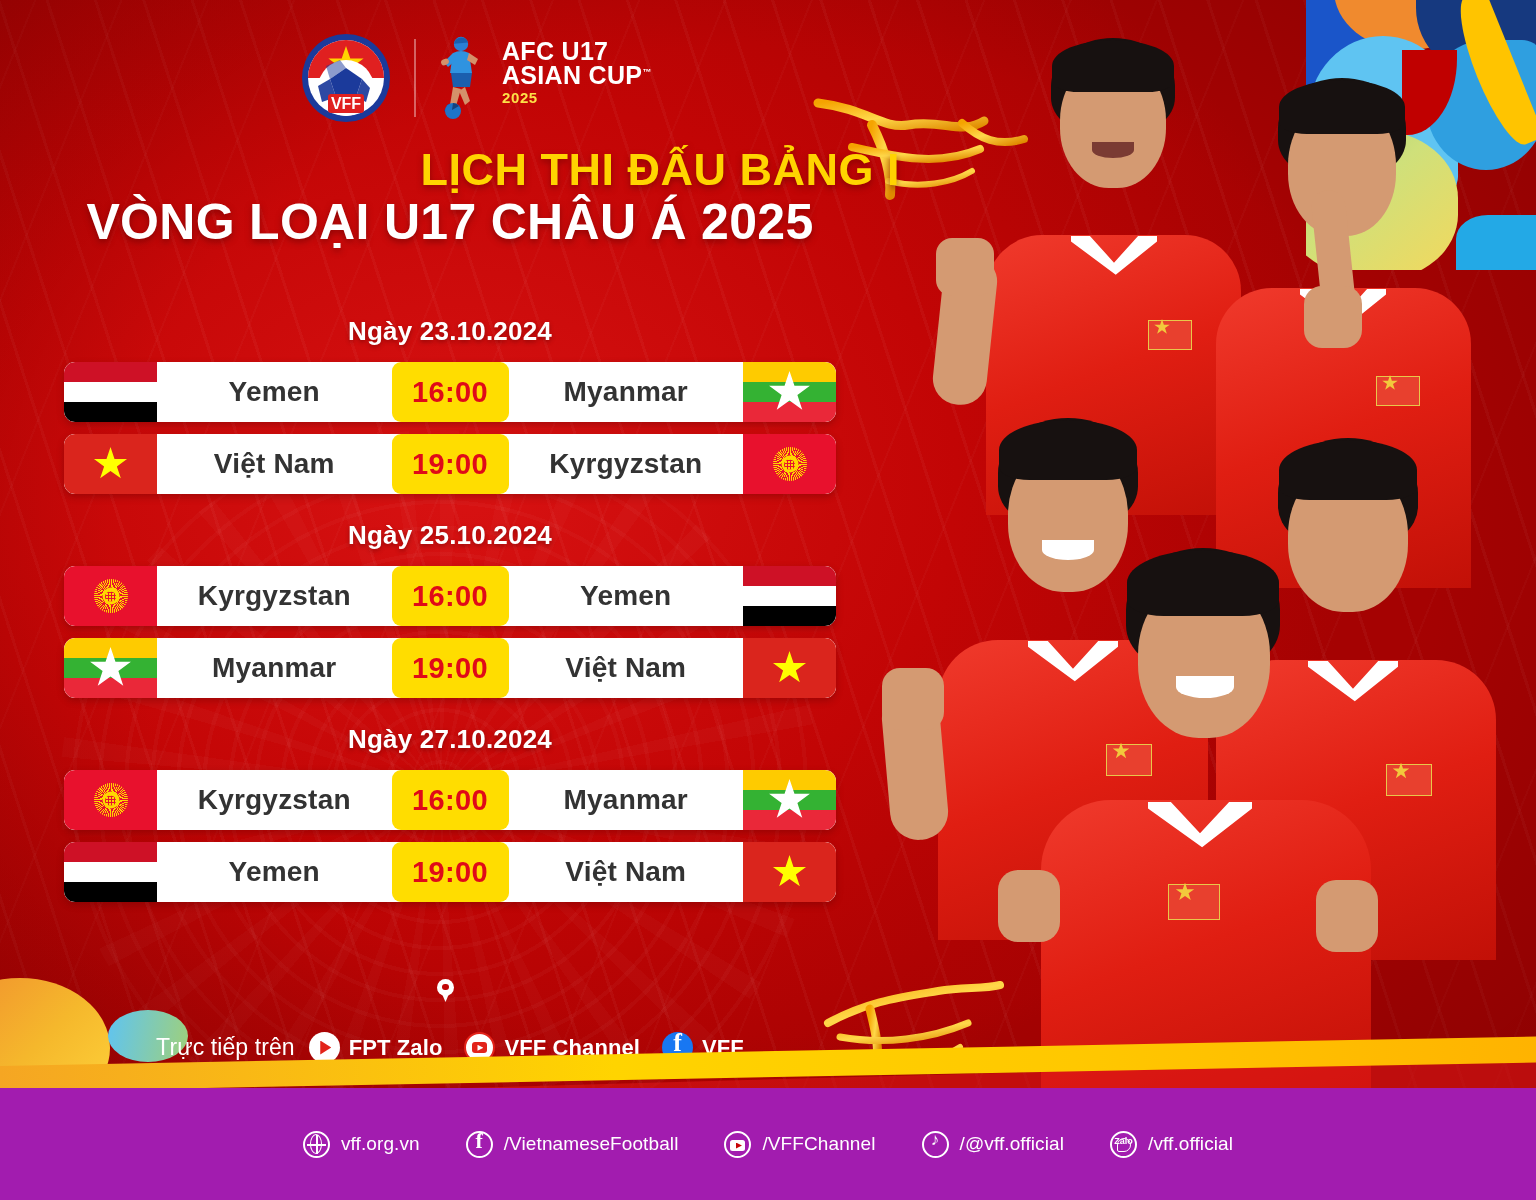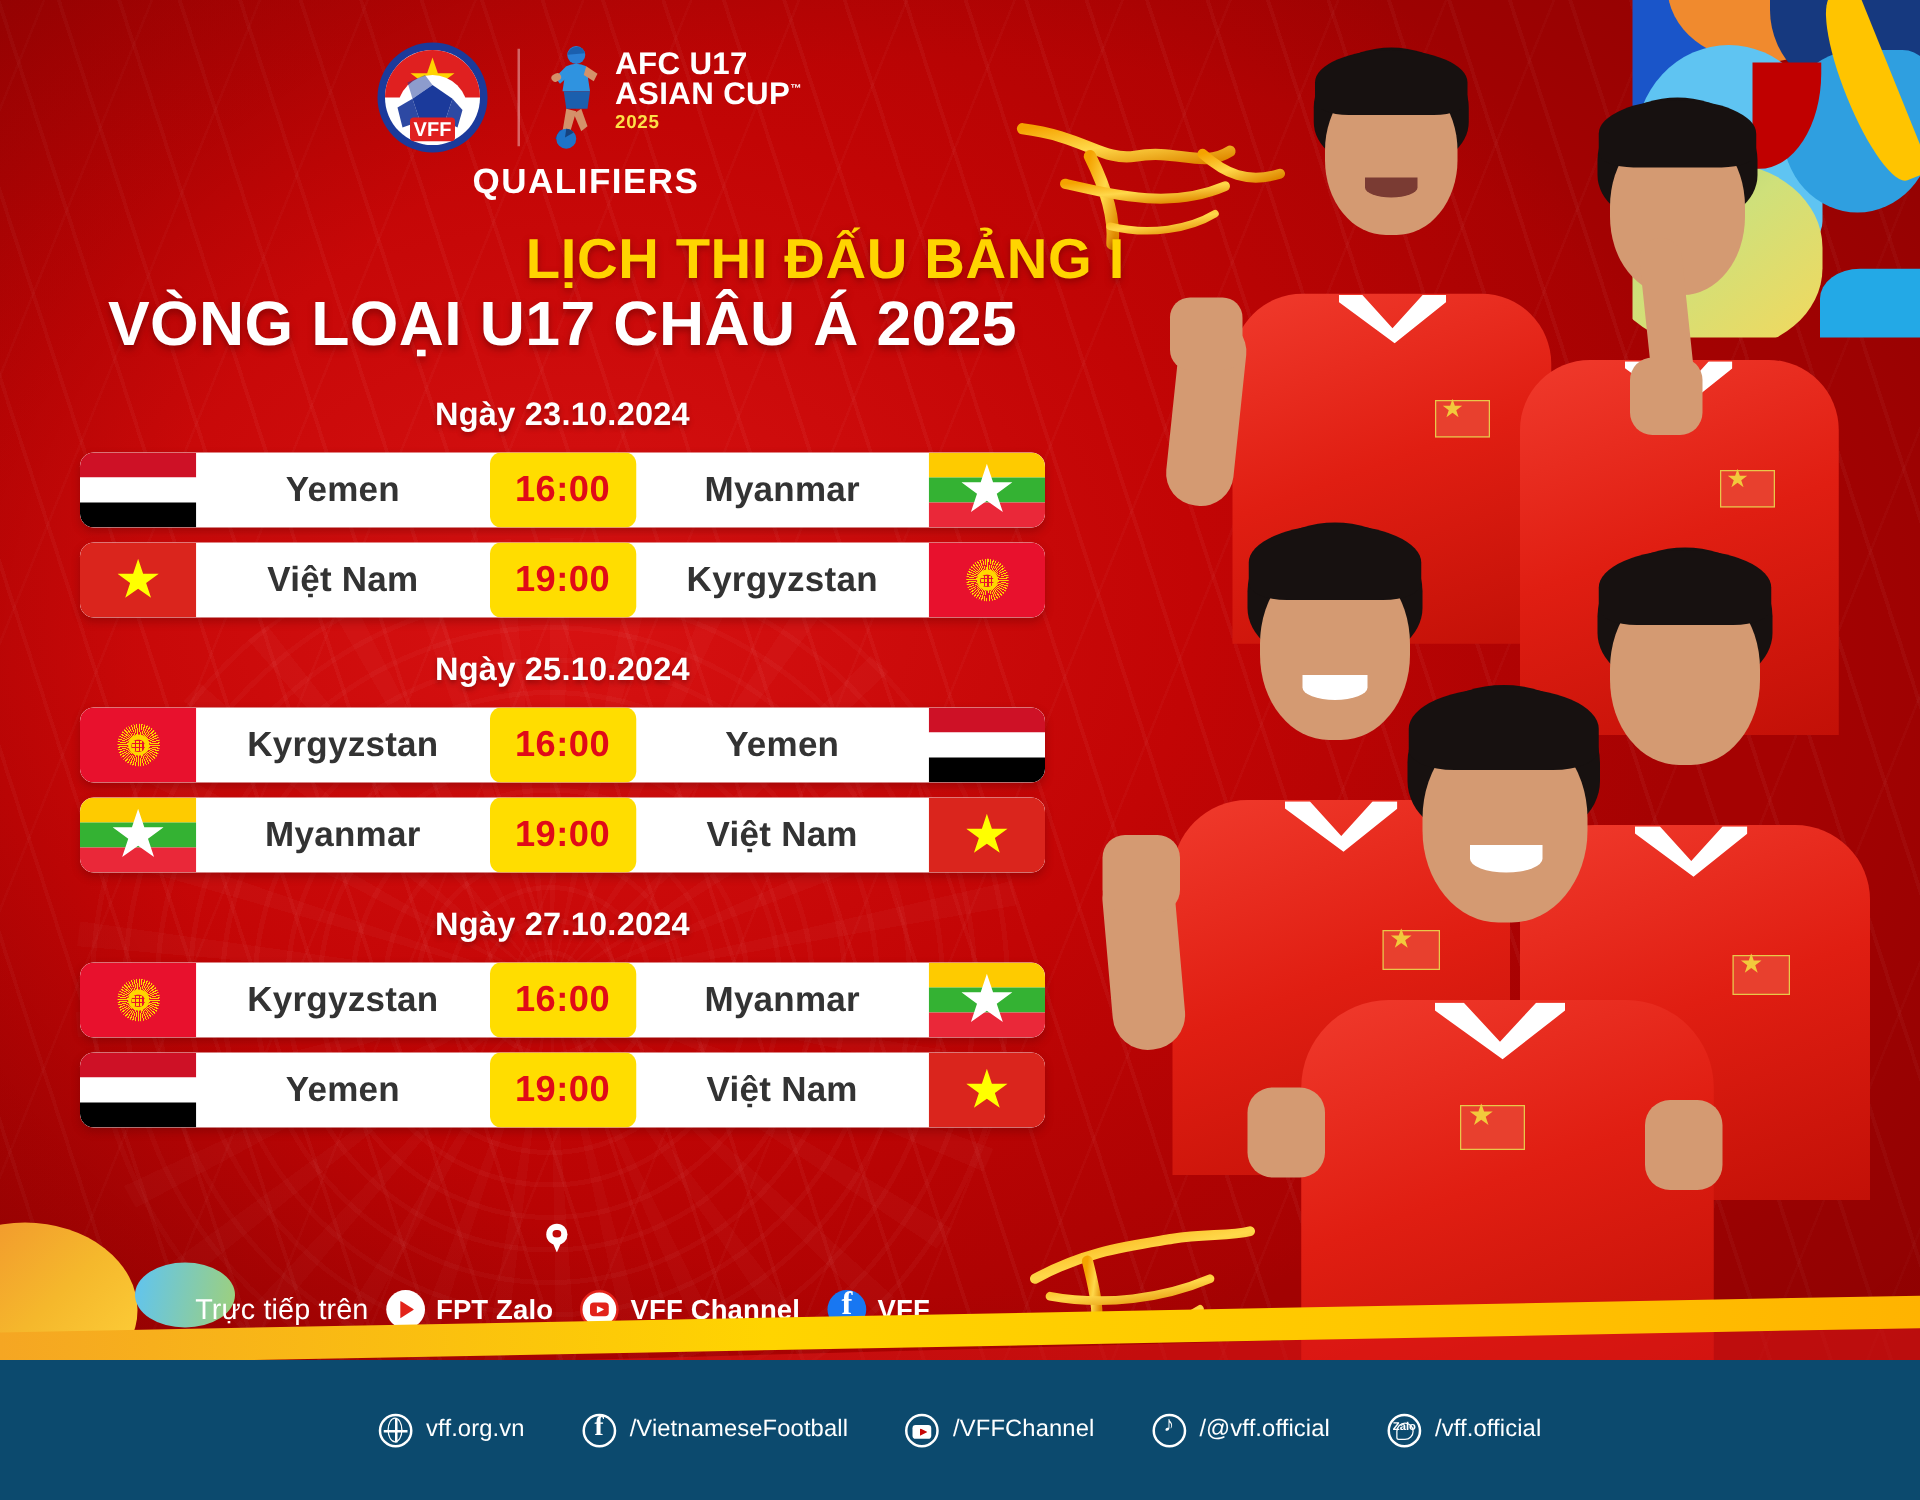--- a/index.html
+++ b/index.html
@@ -48,21 +48,21 @@
   .blob{position:absolute;border-radius:50%;}
 
   
   .gold-swirl{position:absolute;}
 
   
   .header{position:absolute;left:0;top:0;width:900px;}
   .logo-row{display:flex;align-items:center;gap:22px;padding:32px 0 0 300px;}
   .vff-logo{width:92px;height:92px;position:relative;flex:0 0 auto;}
   .logo-divider{width:2px;height:78px;background:rgba(255,255,255,.38);}
-  .afc-block{display:flex;align-items:flex-start;gap:10px;}
+  .afc-block{display:flex;align-items:flex-start;gap:20px;}
   .afc-player{width:44px;height:86px;position:relative;flex:0 0 auto;}
   .afc-text{padding-top:4px;}
   .afc-l1{color:#fff;font-weight:800;font-size:25px;line-height:.97;letter-spacing:.3px;font-stretch:condensed;}
   .afc-l2{color:#fff;font-weight:800;font-size:25px;line-height:1.0;letter-spacing:.3px;position:relative;display:inline-block;}
   .afc-tm{font-size:9px;vertical-align:super;font-weight:700;}
   .afc-yr{color:#fde047;font-weight:700;font-size:15px;line-height:1.3;letter-spacing:.6px;}
   .afc-qual{color:#fff;font-weight:800;font-size:28px;letter-spacing:1.2px;margin-top:5px;}
 
   .title{padding:22px 0 0 0;text-align:center;width:900px;}
   .t1{color:#FFD400;font-size:45px;font-weight:800;letter-spacing:.5px;line-height:1.08;
@@ -132,21 +132,21 @@
   .ic-fb{background:#1877F2;}
   .ic-fb::after{content:"f";position:absolute;left:0;top:-4px;width:100%;text-align:center;
     color:#fff;font-size:26px;font-weight:800;font-family:"Liberation Serif",serif;}
 
   
   .footer-stripe{position:absolute;left:0;bottom:108px;width:100%;height:26px;
     background:linear-gradient(90deg,#F5A623 0%,#FFD400 40%,#FFC800 70%,#FFB300 100%);
     transform:skewY(-1.1deg);transform-origin:left bottom;}
   .footer-stripe2{position:absolute;left:0;bottom:112px;width:100%;height:30px;
     background:#E01818;transform:skewY(-1.6deg);transform-origin:right bottom;opacity:.55;}
-  .footer{position:absolute;left:0;bottom:0;width:100%;height:112px;background:#0c4a6e;
+  .footer{position:absolute;left:0;bottom:0;width:100%;height:112px;background:#a21caf;
     display:flex;justify-content:center;gap:46px;}
   .fi{display:flex;align-items:center;gap:11px;}
   .fi-ic{width:27px;height:27px;border-radius:50%;border:2px solid #fff;position:relative;flex:0 0 auto;}
   .fi-lb{color:#fff;font-size:19px;font-weight:400;letter-spacing:.1px;}
 
   .gl-h{position:absolute;left:2px;top:11.5px;width:19px;height:1.6px;background:#fff;}
   .gl-v{position:absolute;left:11.2px;top:2px;width:1.6px;height:19px;background:#fff;}
   .gl-o{position:absolute;left:5.5px;top:1.5px;width:12px;height:20px;border:1.5px solid #fff;border-radius:50%;}
   .fb-g{position:absolute;left:0;top:-5px;width:100%;text-align:center;color:#fff;
     font-size:22px;font-weight:700;font-family:"Liberation Serif",serif;}
@@ -342,21 +342,20 @@
         </svg>
       </div>
       <div class="afc-text">
         <div class="afc-l1">AFC U17</div>
         <div class="afc-l2"><span>ASIAN CUP</span><span class="afc-tm">™</span></div>
         <div class="afc-yr">2025</div>
       </div>
     </div>
   </div>
 
-  <div class="afc-qual" style="padding-left:378px;">QUALIFIERS</div>
 
   <div class="title">
     <div class="t1">LỊCH THI ĐẤU BẢNG I</div>
     <div class="t2">VÒNG LOẠI U17 CHÂU Á 2025</div>
   </div>
 </div>
 
 <div class="schedule" id="schedule">
     <div class="day-group">
       <div class="day-label">Ngày 23.10.2024</div>

